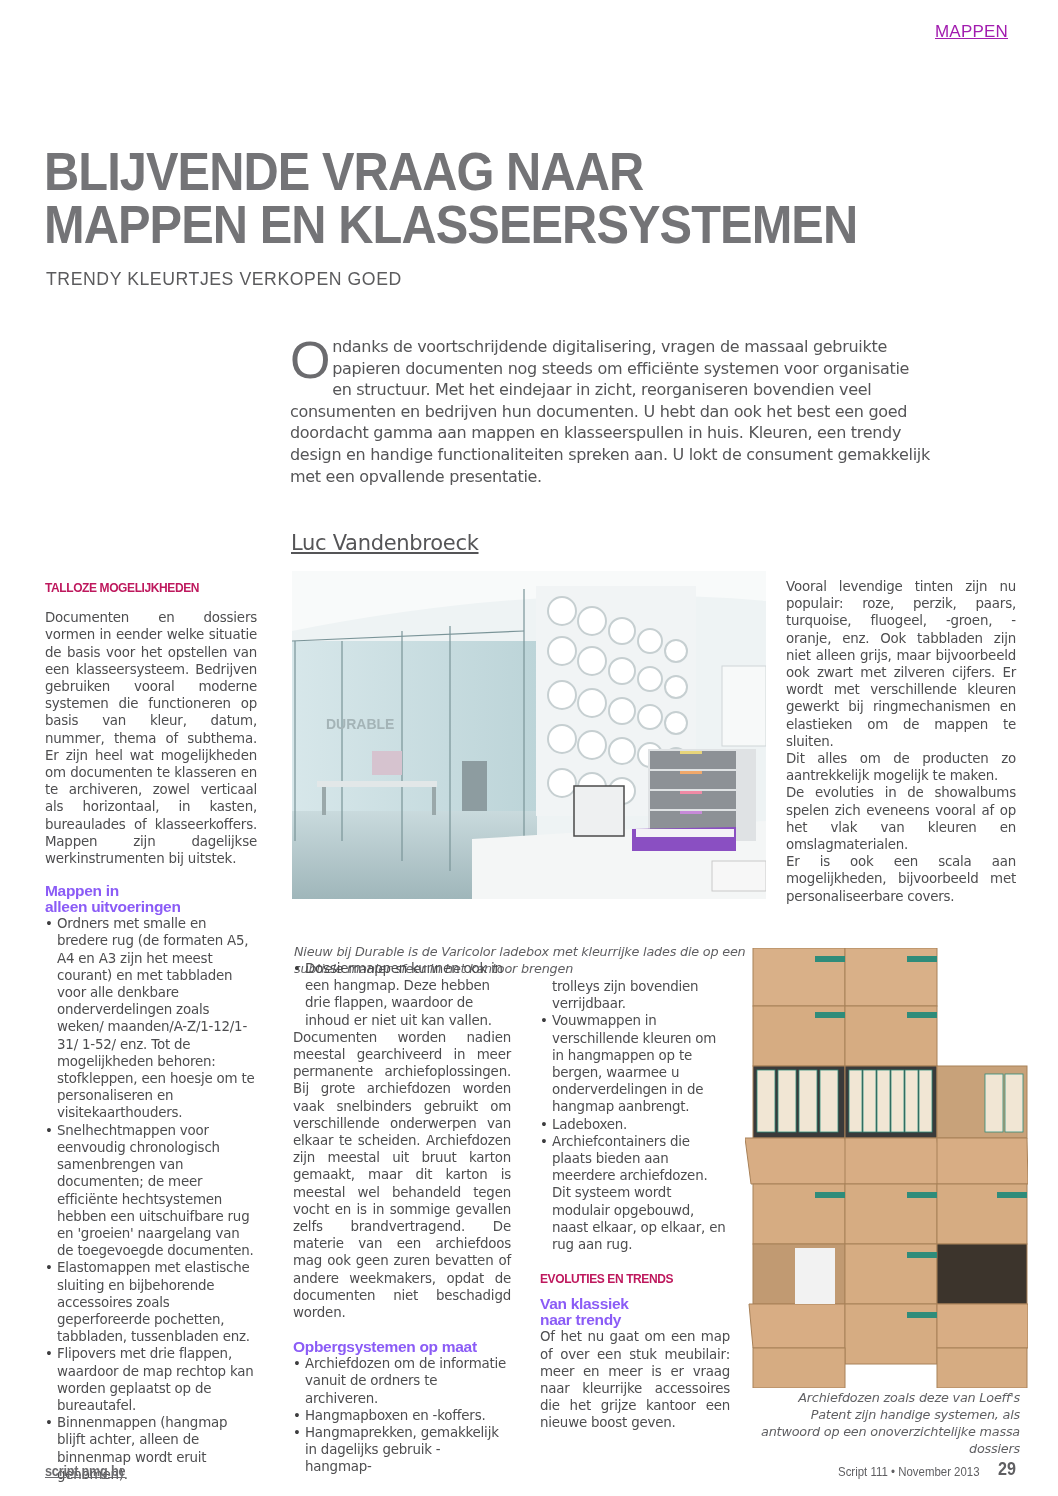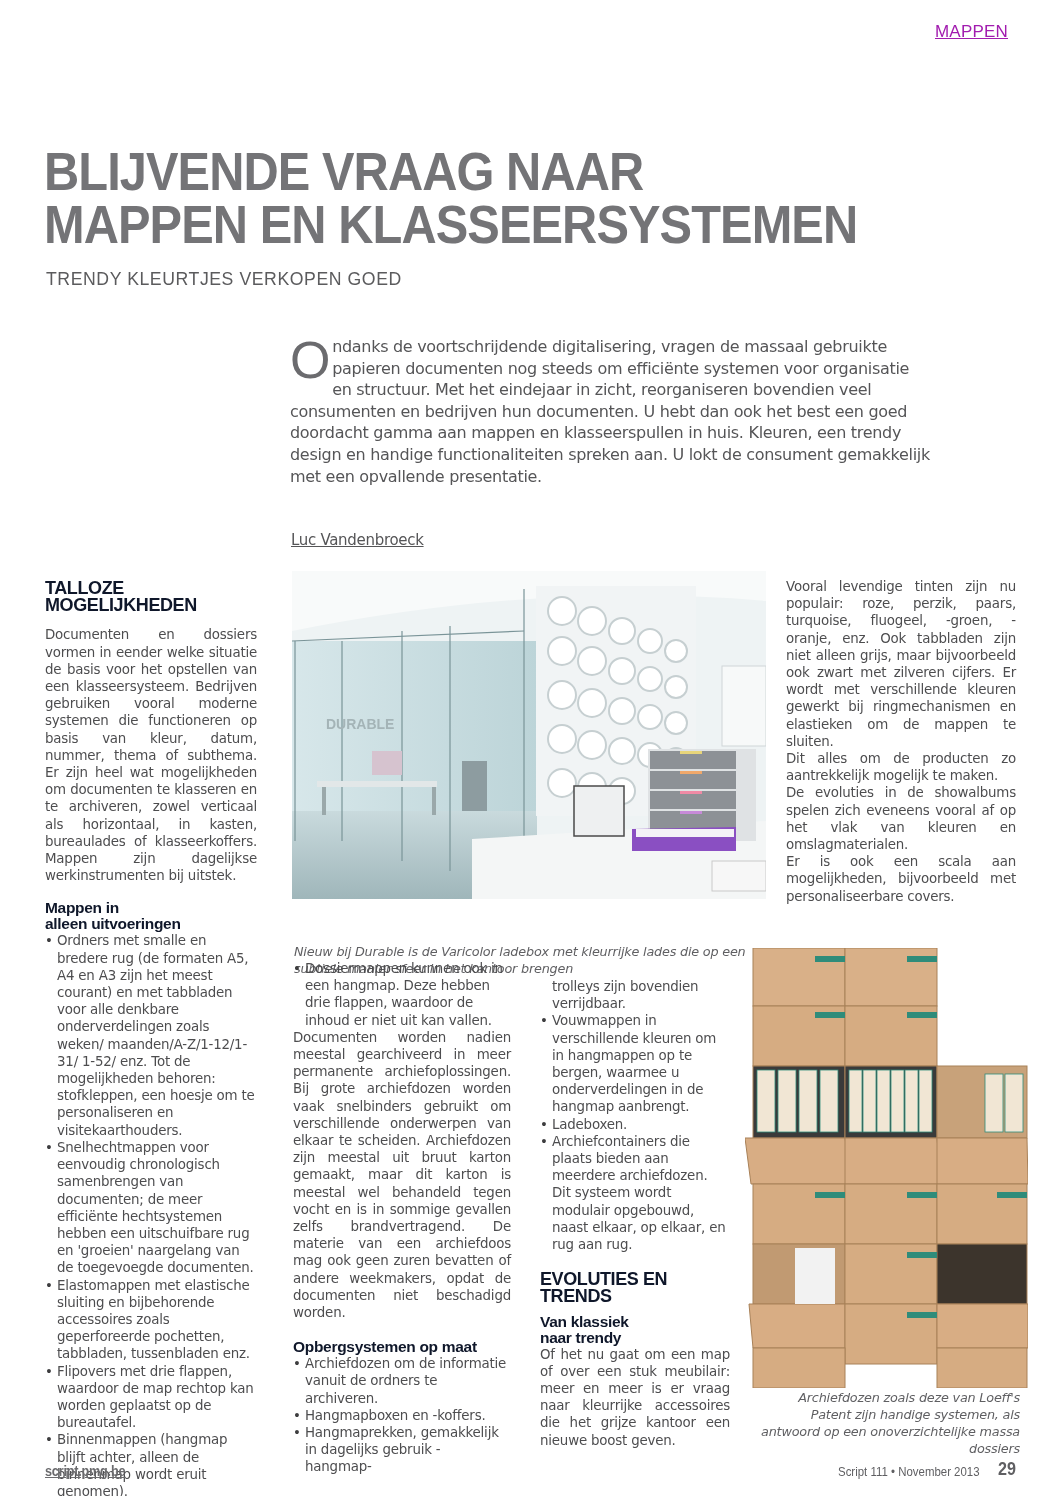--- a/index.html
+++ b/index.html
@@ -4,25 +4,25 @@
 <style>
   * { box-sizing: border-box; margin: 0; padding: 0; }
   html, body { width: 1058px; height: 1496px; background: #ffffff; overflow: hidden; }
   body { position: relative; font-family: "DejaVu Sans", sans-serif; color: #4d4d4f; }
   .abs { position: absolute; }
   .section-tag { left: 935px; top: 22px; font-size: 17px; letter-spacing: 0.2px; color: #a21caf; text-decoration: underline; font-family: "Liberation Sans", sans-serif; }
   .headline { left: 44px; top: 145px; width: 900px; font-family: "Liberation Sans", sans-serif; font-weight: bold; font-size: 53px; line-height: 53px; color: #747477; letter-spacing: -1px; transform: scaleX(0.92); transform-origin: left top; }
   .subhead { left: 46px; top: 268px; font-family: "Liberation Sans", sans-serif; font-size: 19px; color: #5b5b5d; letter-spacing: 0.6px; transform: scaleX(0.93); transform-origin: left top; }
   .lead { left: 290px; top: 336px; width: 640px; font-size: 16px; line-height: 21.6px; color: #555557; letter-spacing: -0.3px; }
   .dropcap { float: left; font-size: 52px; line-height: 44px; margin-right: 2px; margin-top: 2px; color: #6b6b6e; font-family: "Liberation Sans", sans-serif; }
-  .byline { left: 291px; top: 531px; font-size: 15px; text-decoration: underline; color: #555557; letter-spacing: -0.3px; }
+  .byline { left: 291px; top: 531px; font-size: 21px; text-decoration: underline; color: #555557; letter-spacing: -0.3px; }
   .col { font-size: 13.4px; line-height: 17.2px; color: #4d4d4f; letter-spacing: -0.2px; }
   .col p { text-align: justify; }
-  .col .h-section { font-family: "Liberation Sans", sans-serif; font-weight: bold; font-size: 18px; color: #0f172a; letter-spacing: -0.4px; margin-bottom: 12px; }
-  .col .h-sub { font-family: "Liberation Sans", sans-serif; font-weight: bold; font-size: 15.5px; line-height: 16px; color: #0f172a; letter-spacing: -0.3px; }
+  .col .h-section { font-family: "Liberation Sans", sans-serif; font-weight: bold; font-size: 12px; color: #be185d; letter-spacing: -0.4px; margin-bottom: 12px; }
+  .col .h-sub { font-family: "Liberation Sans", sans-serif; font-weight: bold; font-size: 15.5px; line-height: 16px; color: #8b5cf6; letter-spacing: -0.3px; }
   .col ul { list-style: none; }
   .col li { position: relative; padding-left: 12px; text-align: left; }
   .col li::before { content: "•"; position: absolute; left: 0; top: 0; color: #3d3d3f; }
   .col1 { left: 45px; top: 580px; width: 212px; }
   .col2 { left: 293px; top: 960px; width: 218px; }
   .col3 { left: 540px; top: 960px; width: 190px; margin-top: 18px; }
   .col4 { left: 786px; top: 578px; width: 230px; }
   .photo-office { left: 292px; top: 571px; width: 474px; height: 328px; overflow: hidden; background: linear-gradient(180deg, #f2f6f7 0%, #e6eef0 40%, #dfe9eb 100%); }
   .caption { font-style: italic; font-size: 12.8px; line-height: 17px; color: #5f5f62; letter-spacing: -0.2px; }
   .caption-office { left: 294px; top: 943px; width: 470px; }

